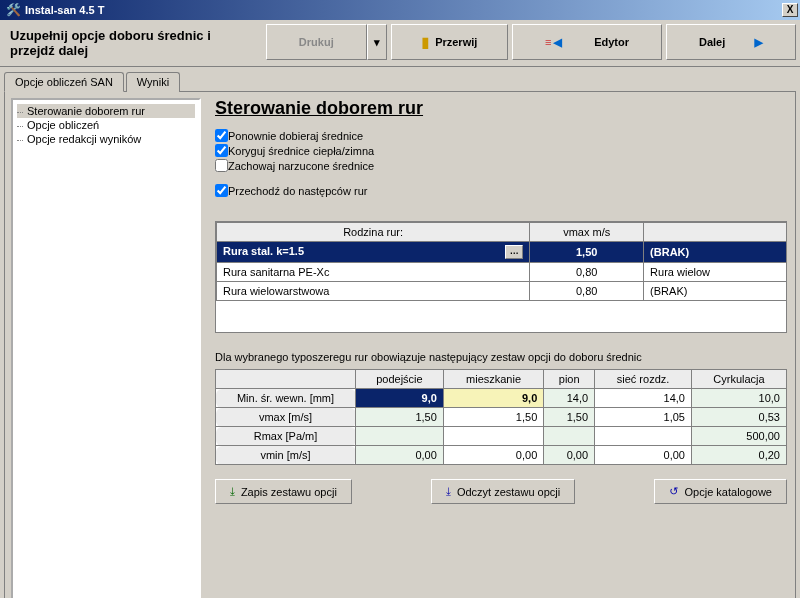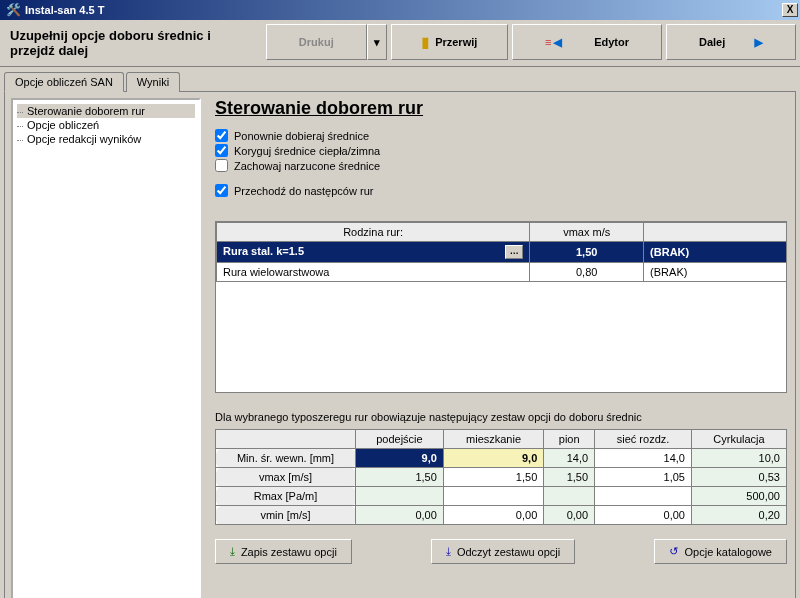--- a/index.html
+++ b/index.html
@@ -68,35 +68,35 @@
   .treeitem { padding:1px 0 1px 10px; position:relative; cursor:pointer;}
   .treeitem::before { content:""; position:absolute; left:0; top:8px; width:6px; border-top:1px dotted #888;}
   .treeitem.selected { background:#d4d0c8; }
   .main {
     flex:1; padding: 6px 8px; overflow:hidden;
   }
   .heading {
     font-size: 18px; font-weight: bold; text-decoration: underline;
     margin-bottom: 10px;
   }
-  .chk { display:flex; align-items:center; gap:6px; margin:2px 0; }
+  .chk { display:flex; align-items:center; gap:0; margin:2px 0; }
   .chk input { margin:0; }
   .subtxt { margin-top: 12px; margin-bottom:6px; }
   table.grid {
     border-collapse: collapse; width: 100%; background:#fff;
     font-size:11px;
   }
   table.grid th, table.grid td {
     border:1px solid #808080; padding:3px 6px; text-align:center;
   }
   table.grid th { background:#ececec; font-weight:normal; }
   table.grid tr.sel td { background:#0a246a; color:#fff; font-weight:bold;}
   table.grid td.left { text-align:left; }
   table.grid td.right { text-align:right; }
-  .gridwrap { border:1px solid #808080; background:#fff; height:172px; }
+  .gridwrap { border:1px solid #808080; background:#fff; height:112px; }
   .opts-table th { background:#ececec; }
   .opts-table td.evenc { background:#e9f3ea; }
   .opts-table td.hl { background:#0a246a; color:#fff; font-weight:bold;}
   .opts-table td.hl2 { background:#f7f3b8; font-weight:bold;}
   .btnrow { display:flex; gap:40px; margin-top:14px; justify-content:space-between;}
   .winbtn {
     background:#d4d0c8;
     border:1px solid #fff; border-right-color:#808080; border-bottom-color:#808080;
     padding:5px 14px; display:flex; align-items:center; gap:6px; cursor:pointer;
     font-size:11px;
@@ -189,20 +189,25 @@
         <th style="width:20%">vmax m/s</th>
         <th style="width:25%;border-right:none"></th>
       </tr>
       <tr class="sel">
         <td class="left">
           <span>Rura stal. k=1.5</span>
           <span class="dotbtn" style="float:right">…</span>
         </td>
         <td>1,50</td>
         <td class="left" style="border-right:none">(BRAK)</td>
+      </tr>
+      <tr>
+        <td class="left">Rura sanitarna PE-Xc</td>
+        <td>0,80</td>
+        <td class="left" style="border-right:none">Rura wielow</td>
       </tr>
       <tr>
         <td class="left">Rura wielowarstwowa</td>
         <td>0,80</td>
         <td class="left" style="border-right:none">(BRAK)</td>
       </tr>
     </tbody>
         </table>
     </div>
 

